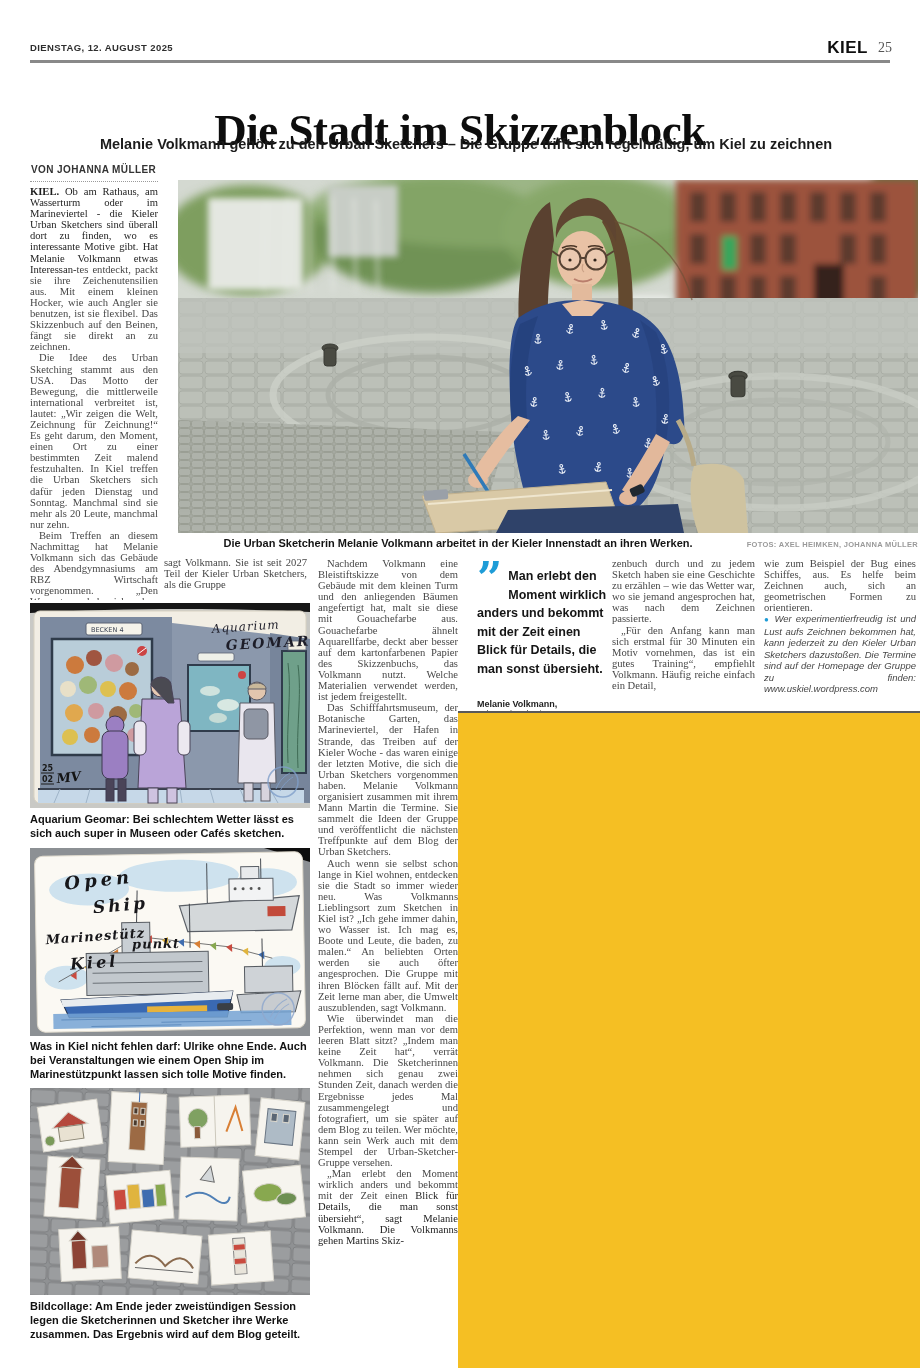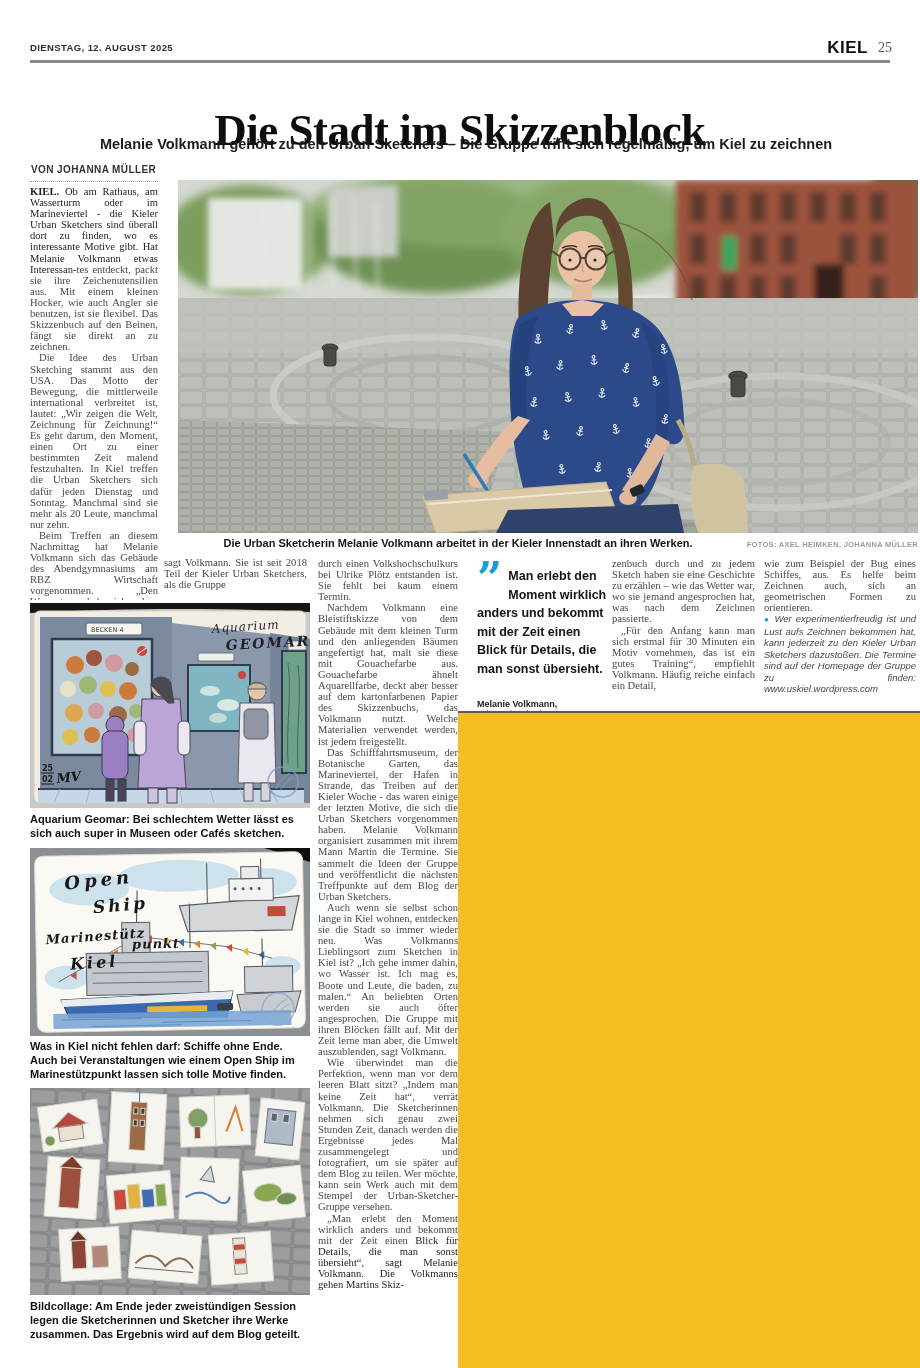--- a/index.html
+++ b/index.html
@@ -238,25 +238,24 @@
   <div class="pcap">Die Urban Sketcherin Melanie Volkmann arbeitet in der Kieler Innenstadt an ihren Werken.</div>
   <div class="pcred">FOTOS: AXEL HEIMKEN, JOHANNA MÜLLER</div>
 
   <div class="col" id="colA">
     <p class="first"><span class="lead">KIEL.</span><span> Ob am Rathaus, am Wasserturm oder im Marineviertel - die Kieler Urban Sketchers sind überall dort zu finden, wo es interessante Motive gibt. Hat Melanie Volkmann etwas Interessan-</span><span class="bl">tes entdeckt, packt sie ihre Zeichenutensilien aus. Mit einem kleinen Hocker, wie auch Angler sie benutzen, ist sie flexibel. Das Skizzenbuch auf den Beinen, fängt sie direkt an zu zeichnen.</span></p>
     <p class="bl">Die Idee des Urban Sketching stammt aus den USA. Das Motto der Bewegung, die mittlerweile international verbreitet ist, lautet: „Wir zeigen die Welt, Zeichnung für Zeichnung!“ Es geht darum, den Moment, einen Ort zu einer bestimmten Zeit malend festzuhalten. In Kiel treffen die Urban Sketchers sich dafür jeden Dienstag und Sonntag. Manchmal sind sie mehr als 20 Leute, manchmal nur zehn.</p>
     <p class="bl">Beim Treffen an diesem Nachmittag hat Melanie Volkmann sich das Gebäude des Abendgymnasiums am RBZ Wirtschaft vorgenommen. „Den Wasserturm habe ich schon öfter gezeichnet“,</p>
   </div>
 
   <div class="col" id="colB">
-    <p class="first bl">sagt Volkmann. Sie ist seit 2018 Teil der Kieler Urban Sketchers, als die Gruppe</p>
+    <p class="first bl">sagt Volkmann. Sie ist seit 2027 Teil der Kieler Urban Sketchers, als die Gruppe</p>
   </div>
 
   <div class="col" id="colC">
-    <p class="first bl">durch einen Volkshochschulkurs bei Ulrike Plötz entstanden ist. Sie fehlt bei kaum einem Termin.</p>
     <p class="bl">Nachdem Volkmann eine Bleistiftskizze von dem Gebäude mit dem kleinen Turm und den anliegenden Bäumen angefertigt hat, malt sie diese mit Gouachefarbe aus. Gouachefarbe ähnelt Aquarellfarbe, deckt aber besser auf dem kartonfarbenen Papier des Skizzenbuchs, das Volkmann nutzt. Welche Materialien verwendet werden, ist jedem freigestellt.</p>
     <p class="bl">Das Schifffahrtsmuseum, der Botanische Garten, das Marineviertel, der Hafen in Strande, das Treiben auf der Kieler Woche - das waren einige der letzten Motive, die sich die Urban Sketchers vorgenommen haben. Melanie Volkmann organisiert zusammen mit ihrem Mann Martin die Termine. Sie sammelt die Ideen der Gruppe und veröffentlicht die nächsten Treffpunkte auf dem Blog der Urban Sketchers.</p>
     <p class="bl">Auch wenn sie selbst schon lange in Kiel wohnen, entdecken sie die Stadt so immer wieder neu. Was Volkmanns Lieblingsort zum Sketchen in Kiel ist? „Ich gehe immer dahin, wo Wasser ist. Ich mag es, Boote und Leute, die baden, zu malen.“ An beliebten Orten werden sie auch öfter angesprochen. Die Gruppe mit ihren Blöcken fällt auf. Mit der Zeit lerne man aber, die Umwelt auszublenden, sagt Volkmann.</p>
     <p class="bl">Wie überwindet man die Perfektion, wenn man vor dem leeren Blatt sitzt? „Indem man keine Zeit hat“, verrät Volkmann. Die Sketcherinnen nehmen sich genau zwei Stunden Zeit, danach werden die Ergebnisse jedes Mal zusammengelegt und fotografiert, um sie später auf dem Blog zu teilen. Wer möchte, kann sein Werk auch mit dem Stempel der Urban-Sketcher-Gruppe versehen.</p>
     <p><span class="bl">„Man erlebt den Moment wirklich anders und bekommt mit der Zeit einen </span><span>Blick für Details, die man sonst übersieht“, sagt Melanie Volkmann. Die Volkmanns gehen Martins Skiz-</span></p>
   </div>
 
   <div class="pq">
     <span class="pq-mark" style="color: rgb(30, 156, 215);">”</span>
     <span class="pq-text">Man erlebt den Moment wirklich anders und bekommt mit der Zeit einen Blick für Details, die man sonst übersieht.</span>
@@ -447,21 +446,21 @@
           <text x="64" y="64" font-size="17" letter-spacing="3" transform="rotate(-4 64 64)">Ship</text>
           <text x="16" y="94" font-size="13" letter-spacing="1" transform="rotate(-3 16 94)">Marinestütz</text>
           <text x="102" y="100" font-size="13" letter-spacing="1">punkt</text>
           <text x="40" y="120" font-size="16" letter-spacing="3" transform="rotate(-3 40 120)">Kiel</text>
         </g>
         <circle cx="247" cy="163" r="16" fill="none" stroke="#8fa8cc" stroke-width="1.5" opacity=".85"></circle>
         <path d="M239,171 C244,160 251,155 256,153 M243,173 C248,164 254,160 258,158" stroke="#8fa8cc" fill="none" opacity=".85"></path>
       </g>
     </svg>
   </figure>
-  <div class="cap" id="cap2">Was in Kiel nicht fehlen darf: Schiffe ohne Ende. Auch bei Veranstaltungen wie einem Open Ship im Marinestützpunkt lassen sich tolle Motive finden.</div>
+  <div class="cap" id="cap2">Was in Kiel nicht fehlen darf: Ulrike ohne Ende. Auch bei Veranstaltungen wie einem Open Ship im Marinestützpunkt lassen sich tolle Motive finden.</div>
 
   <figure class="sk" id="sk3" style="margin:0">
     <svg width="280" height="207" viewBox="0 0 280 207">
       <defs>
         <pattern id="pav" width="27" height="16" patternUnits="userSpaceOnUse" patternTransform="rotate(3)">
           <rect width="27" height="16" fill="#8f9193"></rect>
           <rect x="1" y="1" width="25" height="14" rx="3" fill="#9b9d9f" stroke="#7e8082"></rect>
         </pattern>
       </defs>
       <rect width="280" height="207" fill="url(#pav)"></rect>

